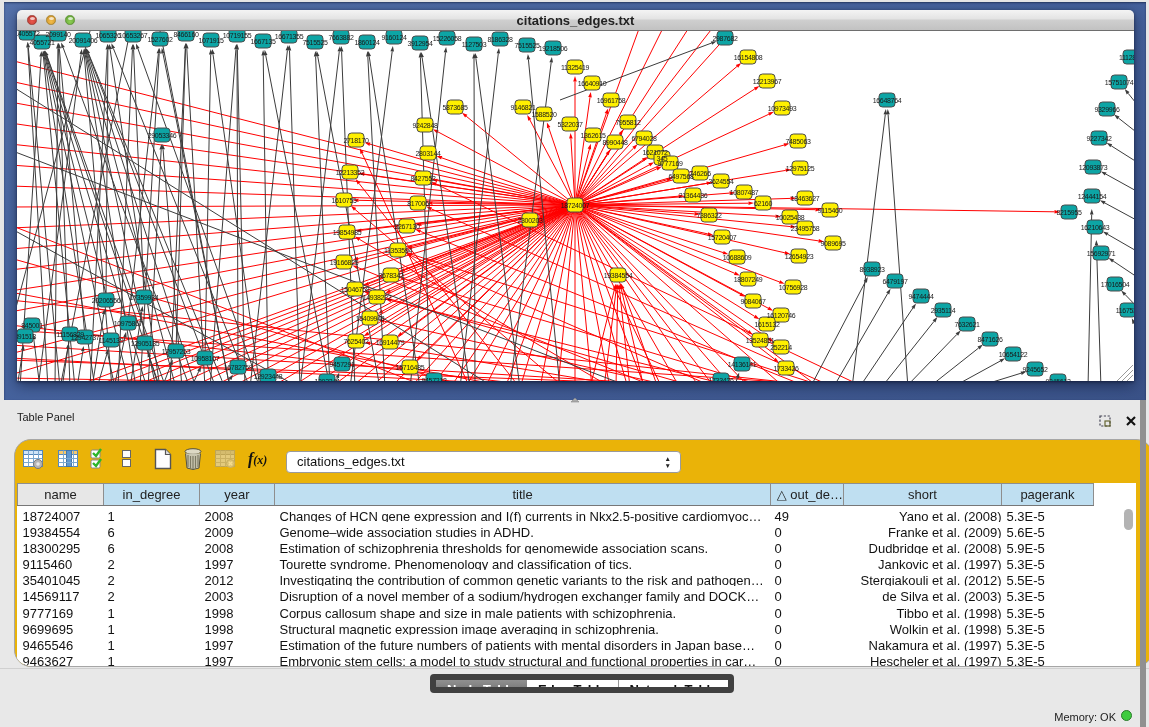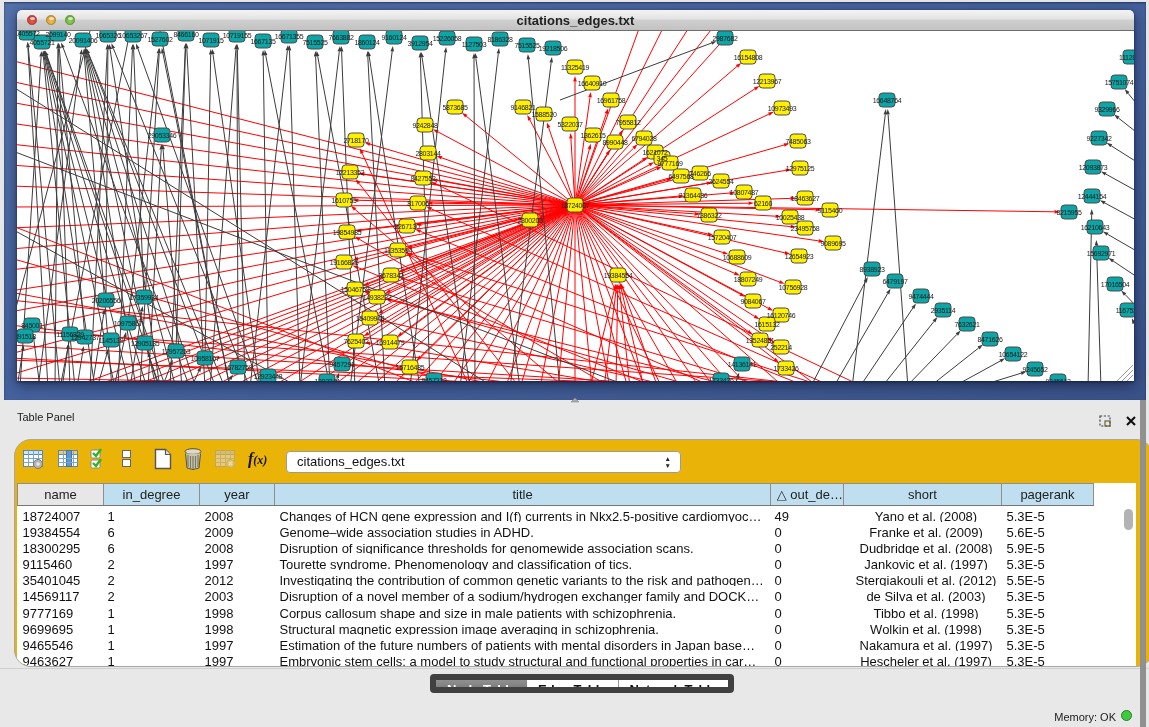--- a/index.html
+++ b/index.html
@@ -18,21 +18,21 @@
 .ticon{position:absolute;top:12px}
 .container{position:absolute;left:14px;top:39px;width:1139px;height:228px;border:1px solid #a6a6a6;border-radius:17px;background:#eab308;overflow:hidden}
 .toolbar{position:absolute;left:0;top:0;width:100%;height:43px}
 .combo{position:absolute;left:271px;top:11px;width:395px;height:22px;background:#fff;border:1px solid #9a9a9a;border-radius:4px;font-size:13px;color:#111;line-height:20px;padding-left:10px}
 .combo .arr{position:absolute;right:9px;top:4px;font-size:6.5px;color:#222;line-height:6.5px}
 table{border-collapse:collapse;table-layout:fixed;width:1076px;position:absolute;left:2px;top:43px;background:#fff;font-size:12.5px}
 th{background:#bfdff1;border:1px solid #8e8e8e;border-bottom:1px solid #777;font-weight:normal;font-size:13px;color:#222;height:22px;padding:0;overflow:hidden;white-space:nowrap}
 th.c1{background:#e7e7e7}
 td{height:16.1px;padding:5px 0 0 5px;font-size:13px;color:#111;overflow:hidden;white-space:nowrap;line-height:11.1px}
 td.c2,td.c5{padding-left:4px}
-td.c6{text-align:center;padding-left:7px}
+td.c6{text-align:right;padding-left:7px}
 .tbwhite{position:absolute;left:2px;top:43px;width:1119px;height:183px;background:#fff}
 .scrollthumb{position:absolute;left:1109px;top:69px;width:9px;height:21px;background:#b3b3b3;border-radius:5px}
 .tabs{position:absolute;left:430px;top:274px;height:19px;display:flex;font-size:13px;font-weight:bold;border:6px solid #404040;border-radius:4px;overflow:hidden;background:#fff}
 .tab{padding:1px 11px 0;line-height:17px;color:#111}
 .tab.sel{background:linear-gradient(180deg,#909090,#7f7f7f);color:#fff}
 .tab.mid{border-right:1px solid #999}
 .tabline{position:absolute;left:0;top:268px;width:1149px;height:1px;background:#d0d0d0}
 .status{position:absolute;right:33px;top:311px;font-size:11px;color:#222}
 .memdot{position:absolute;right:17px;top:310px;width:11px;height:11px;border-radius:50%;background:#3ecc3e;border:1.5px solid #2a7a2a}
 .rightedge{position:absolute;right:3px;top:0;width:6px;height:327px;background:#909090}
@@ -410,21 +410,21 @@
             <td class="c3">2009</td>
             <td class="c4">Genome–wide association studies in ADHD.</td>
             <td class="c5">0</td>
             <td class="c6">Franke et al. (2009)</td>
             <td class="c7">5.6E-5</td>
           </tr>
           <tr>
             <td class="c1">18300295</td>
             <td class="c2">6</td>
             <td class="c3">2008</td>
-            <td class="c4">Disruption of significance thresholds for genomewide association scans.</td>
+            <td class="c4">Estimation of schizophrenia thresholds for genomewide association scans.</td>
             <td class="c5">0</td>
             <td class="c6">Dudbridge et al. (2008)</td>
             <td class="c7">5.9E-5</td>
           </tr>
           <tr>
             <td class="c1">9115460</td>
             <td class="c2">2</td>
             <td class="c3">1997</td>
             <td class="c4">Tourette syndrome. Phenomenology and classification of tics.</td>
             <td class="c5">0</td>

